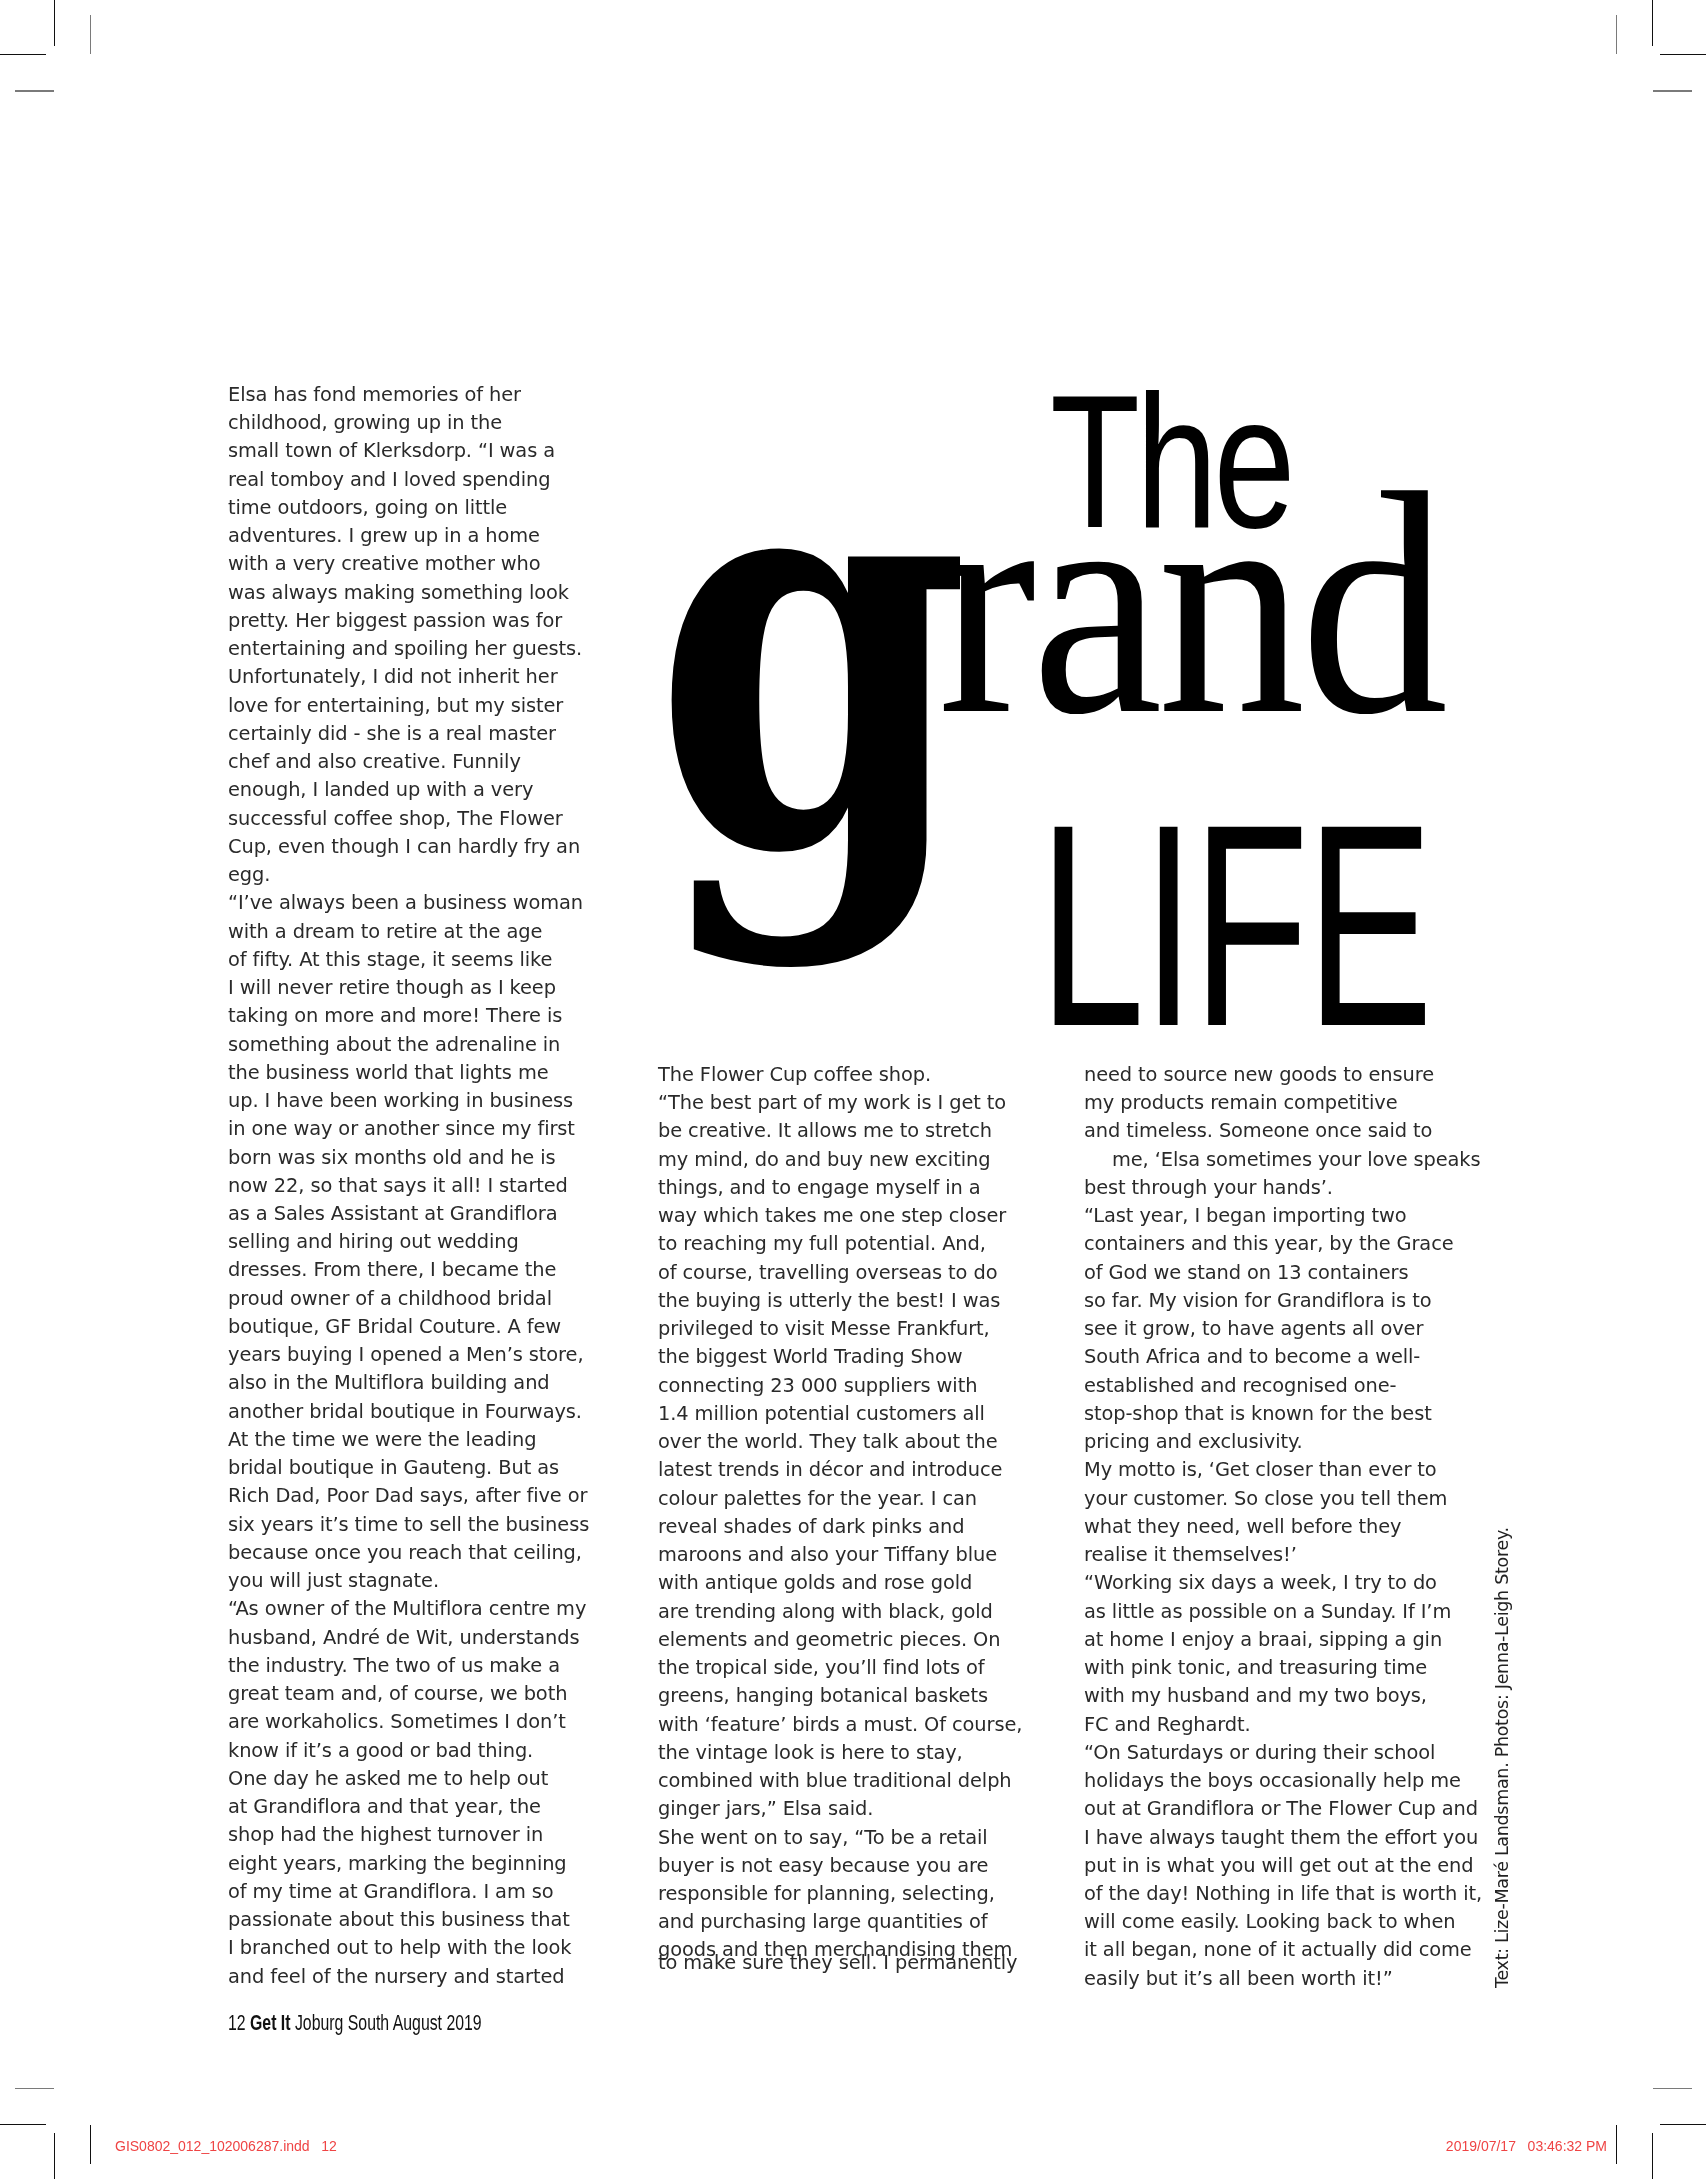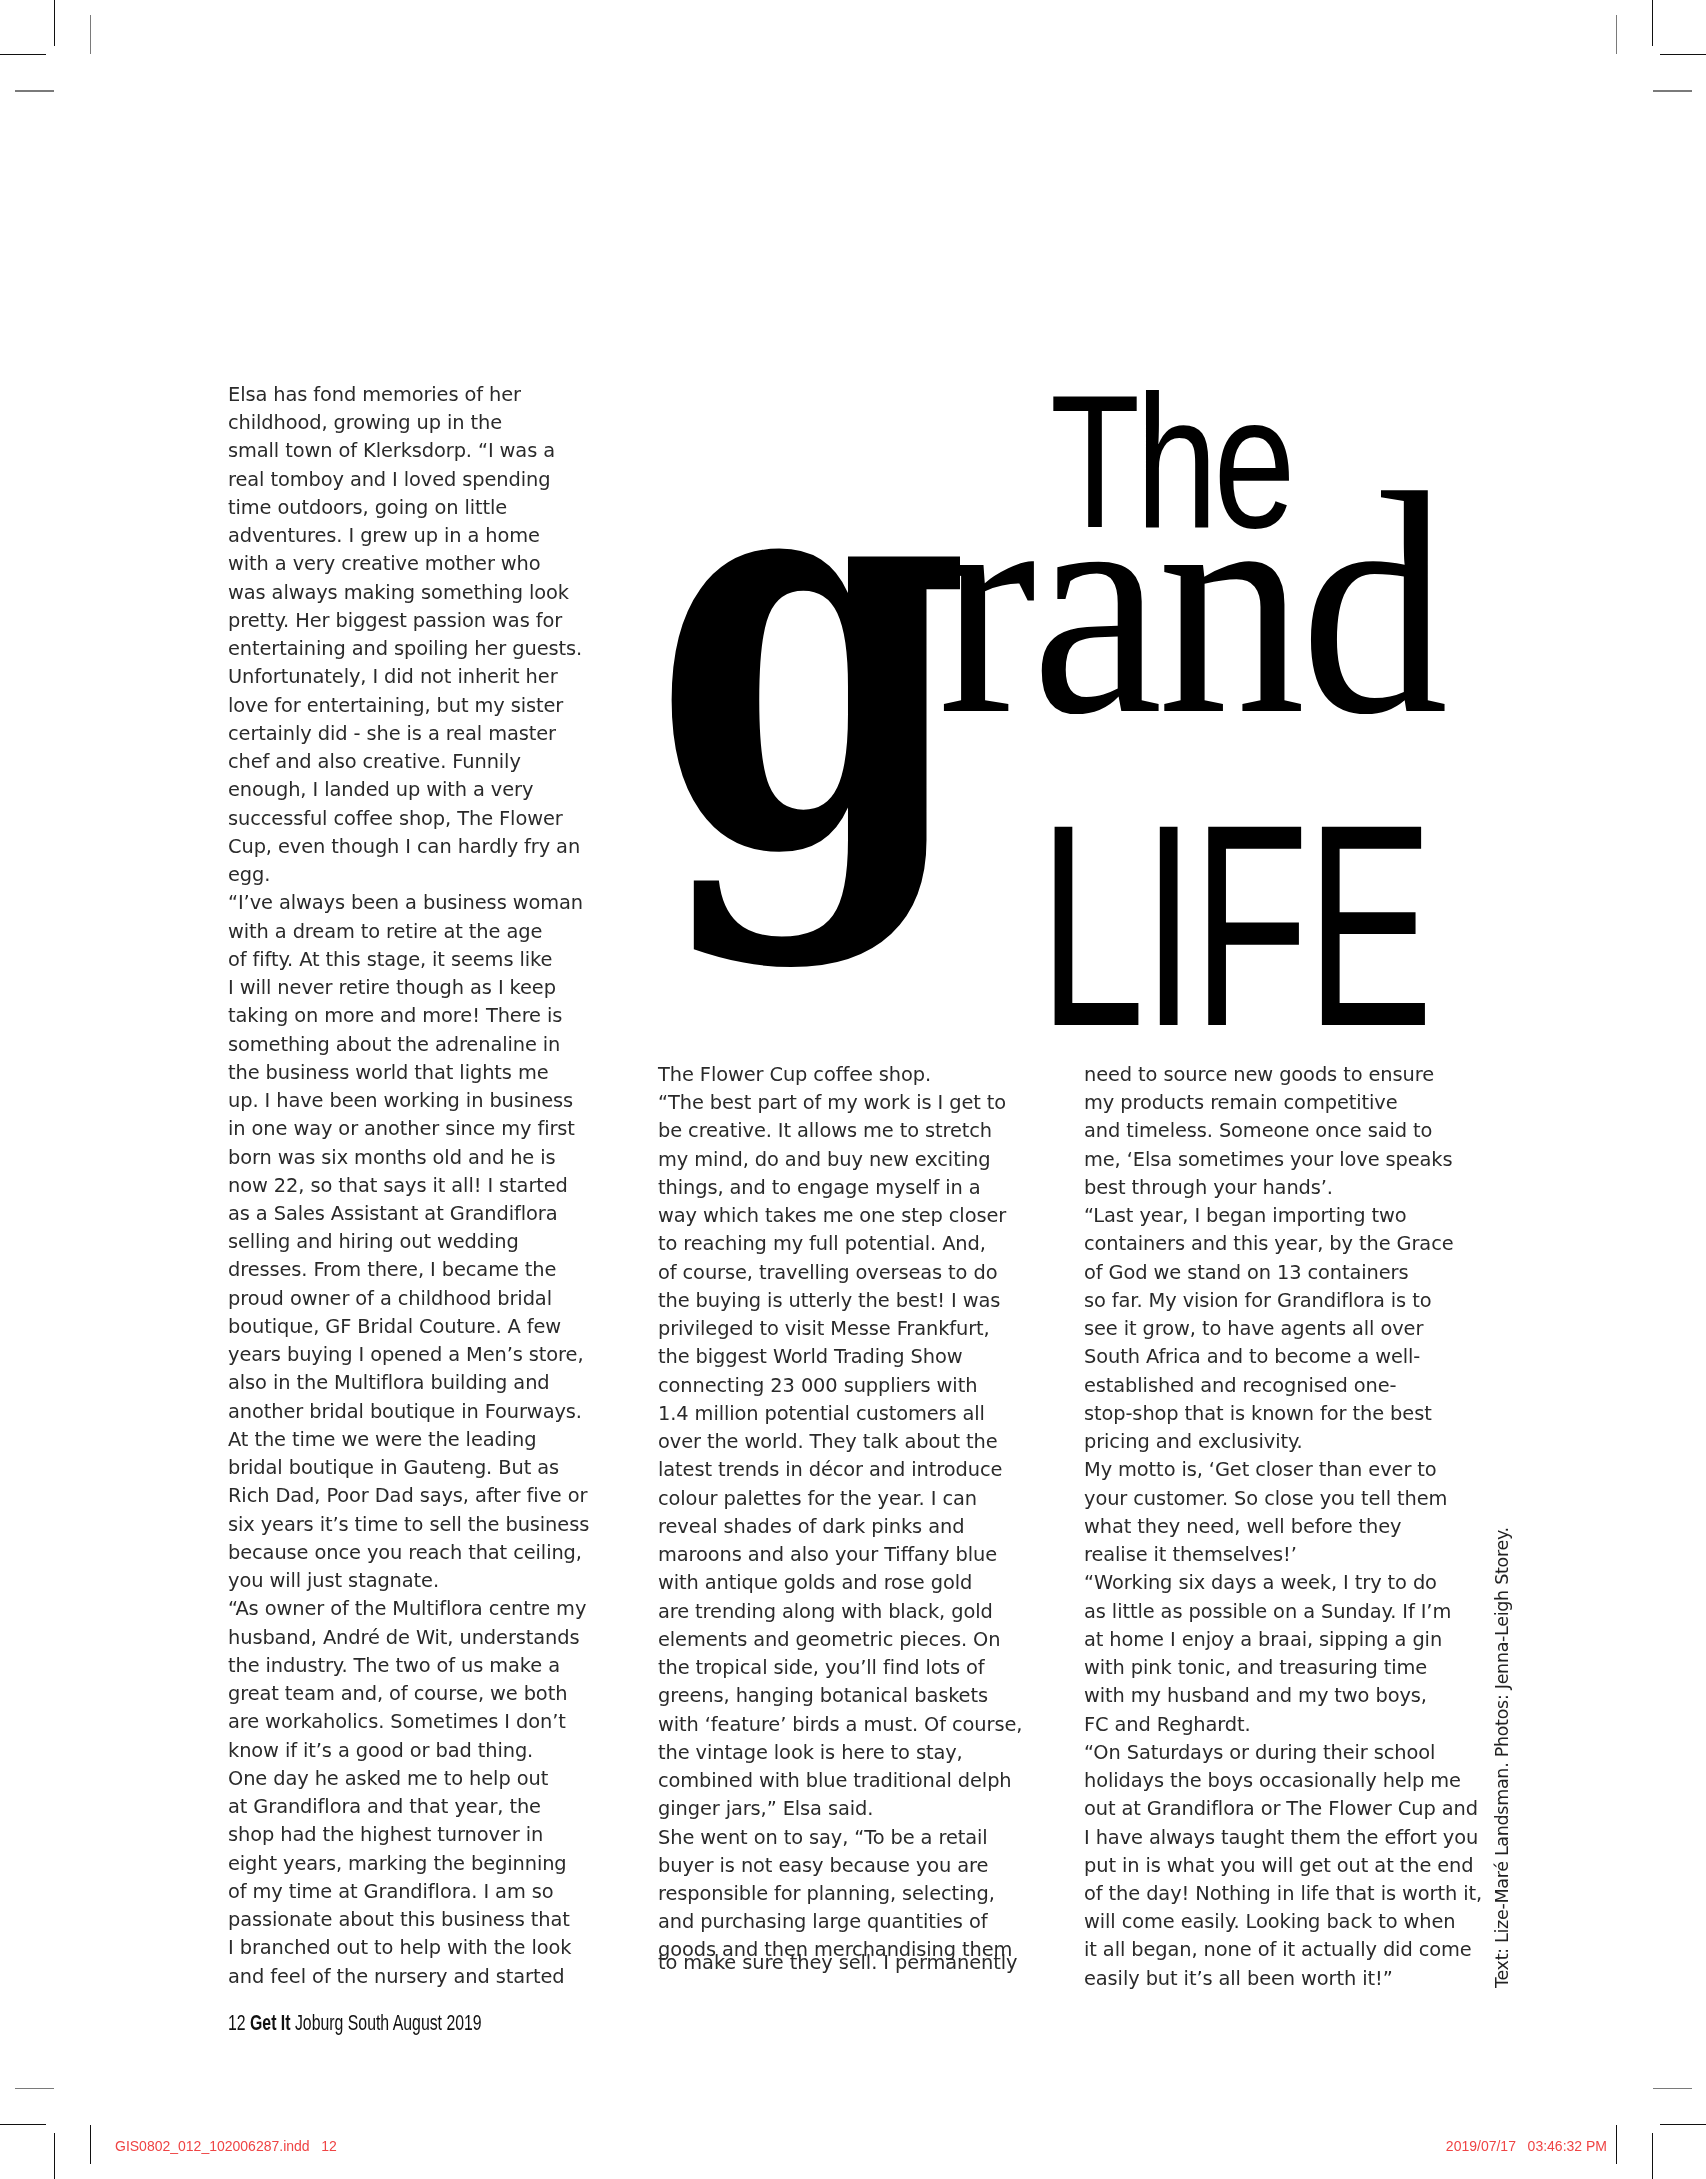--- a/index.html
+++ b/index.html
@@ -193,21 +193,21 @@
       <div class="ln" style="top: 791px;">buyer is not easy because you are</div>
       <div class="ln" style="top: 819px;">responsible for planning, selecting,</div>
       <div class="ln" style="top: 847px;">and purchasing large quantities of</div>
       <div class="ln" style="top: 875px;">goods and then merchandising them</div>
       <div class="ln" style="top: 888px;">to make sure they sell. I permanently</div>
     </div>
   <div class="col" id="col2" style="left:1084px;top:1061px;width:406px;">
       <div class="ln" style="top: 0px;">need to source new goods to ensure</div>
       <div class="ln" style="top: 28px;">my products remain competitive</div>
       <div class="ln" style="top: 56px;">and timeless. Someone once said to</div>
-      <div class="ln" style="top: 85px;">me, ‘Elsa sometimes your love speaks</div>
+      <div class="ln" style="top: 85px; margin-left: 28px;">me, ‘Elsa sometimes your love speaks</div>
       <div class="ln" style="top: 113px;">best through your hands’.</div>
       <div class="ln" style="top: 141px;">“Last year, I began importing two</div>
       <div class="ln" style="top: 169px;">containers and this year, by the Grace</div>
       <div class="ln" style="top: 198px;">of God we stand on 13 containers</div>
       <div class="ln" style="top: 226px;">so far. My vision for Grandiflora is to</div>
       <div class="ln" style="top: 254px;">see it grow, to have agents all over</div>
       <div class="ln" style="top: 282px;">South Africa and to become a well-</div>
       <div class="ln" style="top: 311px;">established and recognised one-</div>
       <div class="ln" style="top: 339px;">stop-shop that is known for the best</div>
       <div class="ln" style="top: 367px;">pricing and exclusivity.</div>

